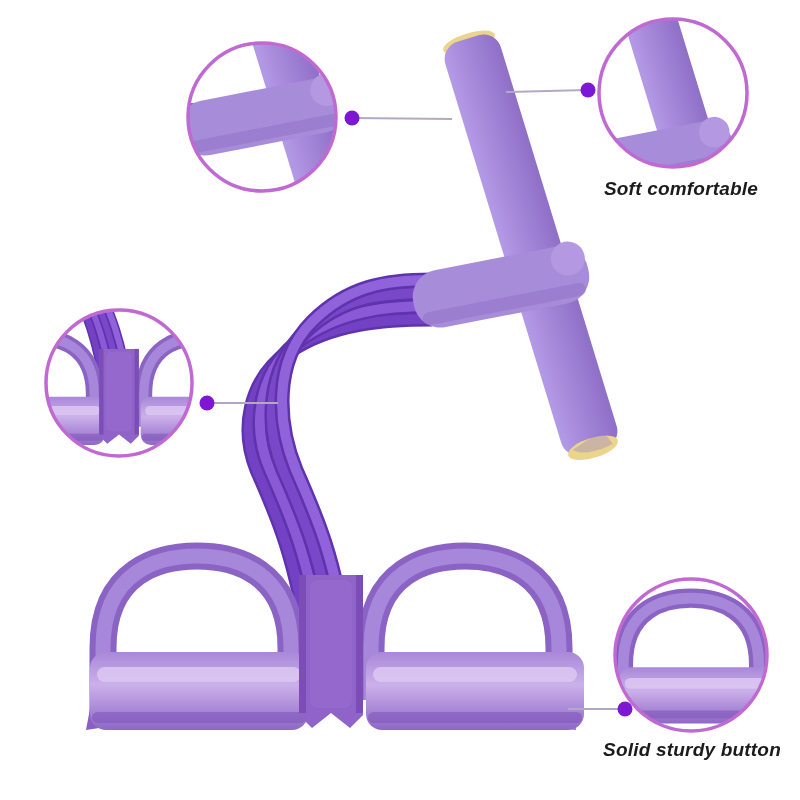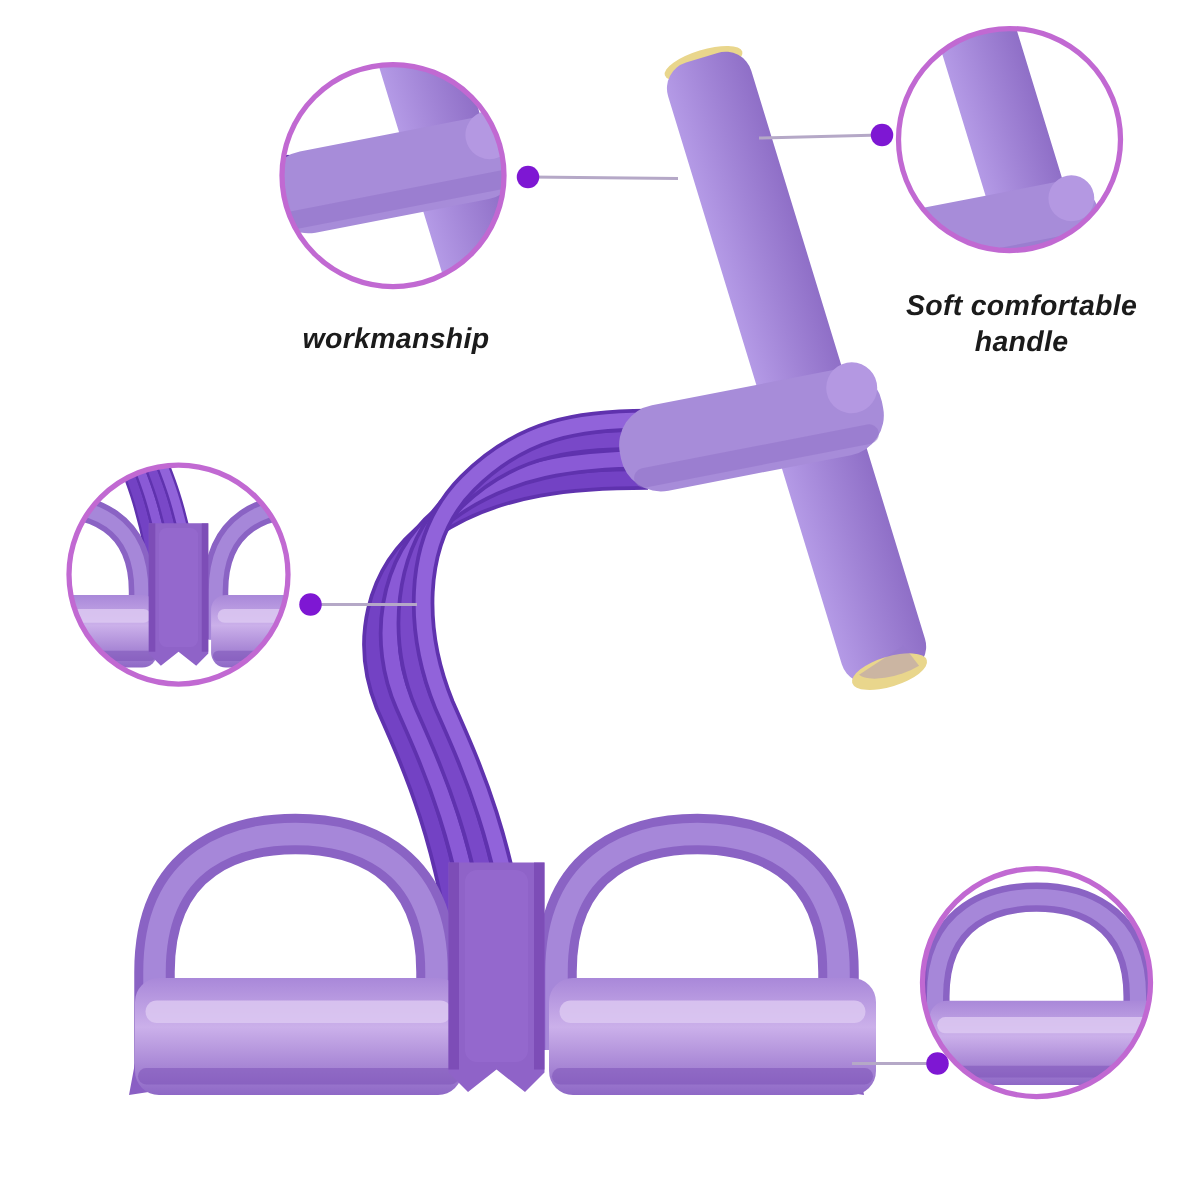--- a/index.html
+++ b/index.html
@@ -16,21 +16,20 @@
     position: absolute;
     transform: translateX(-50%);
     text-align: center;
     color: #1b1b1b;
     font-size: 19px;
     line-height: 24px;
     font-weight: 700;
     font-style: italic;
     letter-spacing: 0.2px;
     white-space: nowrap;
-    margin-top: 16px;
   }
   .callout-label span { display: block; }
 </style>
 </head>
 <body>
 
 <div id="stage">
 
   <svg id="artwork" width="800" height="800" viewBox="0 0 800 800">
     <defs>
@@ -158,25 +157,27 @@
     </g>
     <g fill="#7e17d3">
       <circle cx="352" cy="118" r="7.5"></circle>
       <circle cx="588" cy="90" r="7.5"></circle>
       <circle cx="207" cy="403" r="7.5"></circle>
       <circle cx="625" cy="709" r="7.5"></circle>
     </g>
   </svg>
 
   <div class="callout-label" style="left:264px; top:199px;">
-    <span>workmanship</span>
   </div>
 
   <div class="callout-label" style="left:681px; top:177px;">
     <span>Soft comfortable</span>
-    <span>handle</span>
   </div>
 
   <div class="callout-label" style="left:128px; top:460px;">
   </div>
 
+  <div class="callout-label" style="left:692px; top:738px;">
+    <span>Solid sturdy button</span>
+    <span></span>
+  </div>
 
 </div>
 
 </body></html>

